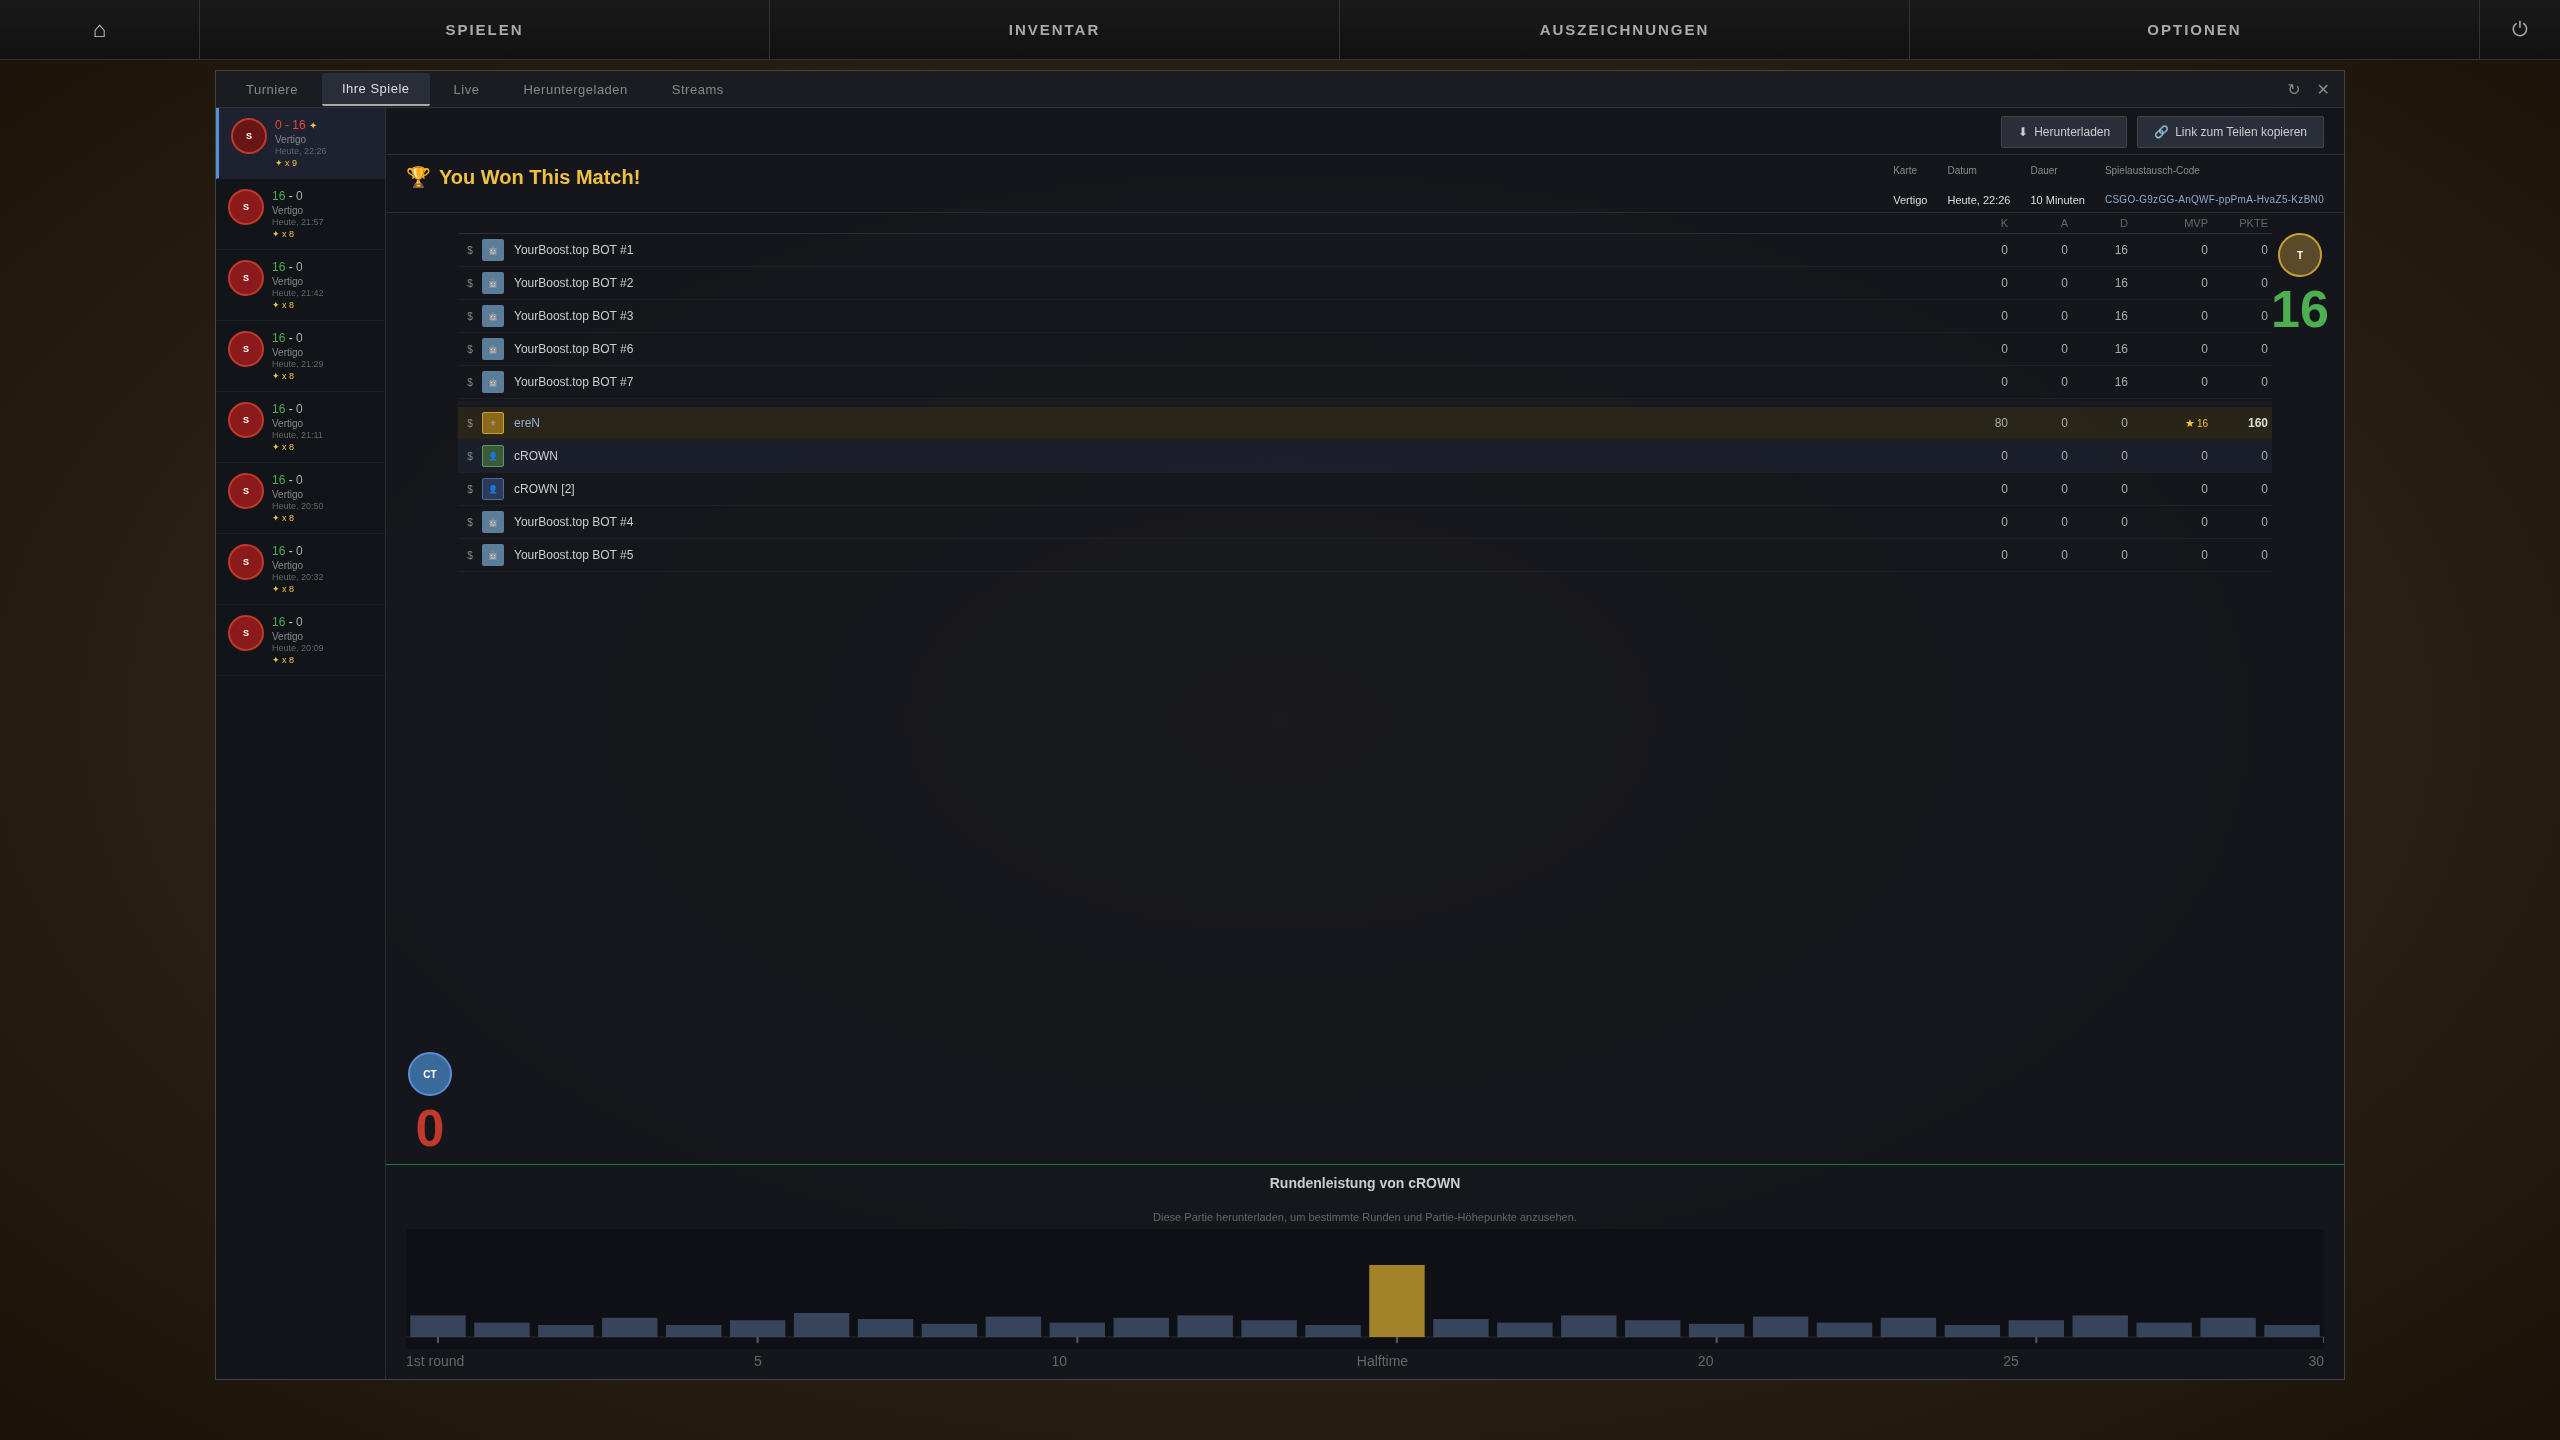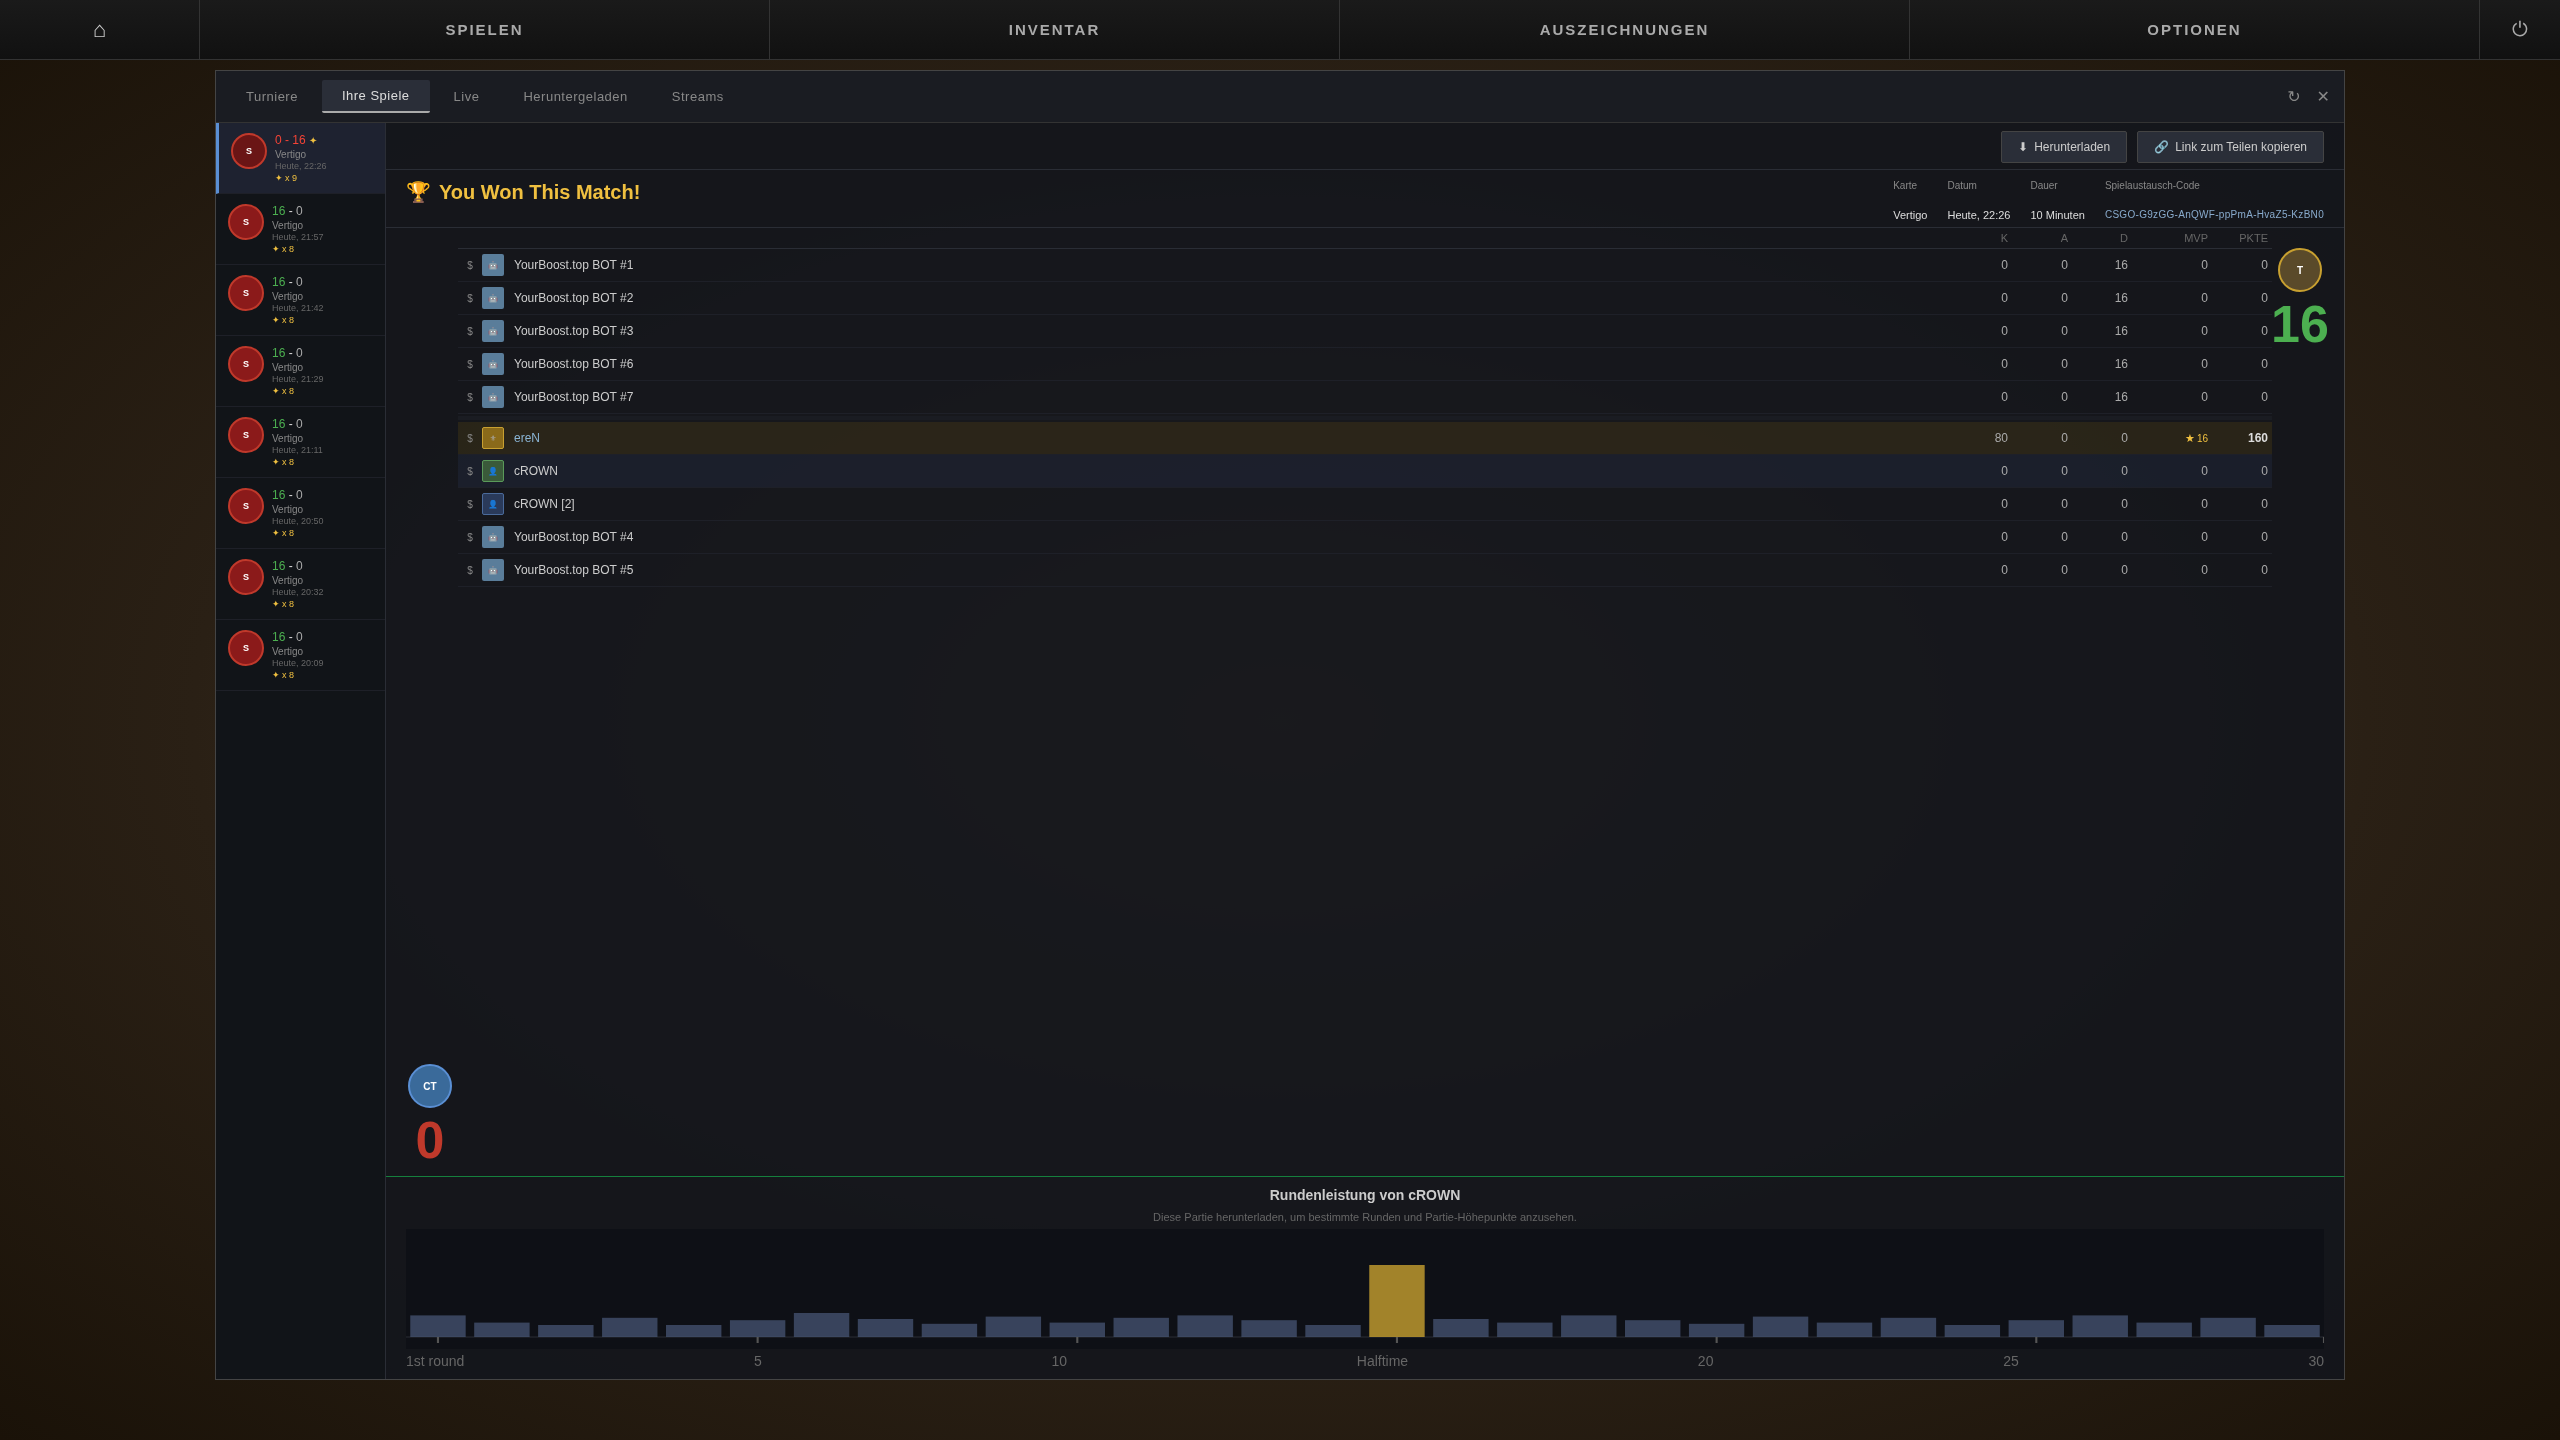--- a/index.html
+++ b/index.html
@@ -84,21 +84,21 @@
       bottom: 60px;
       background: rgba(20, 22, 28, 0.92);
       border: 1px solid #444;
       z-index: 5;
       display: flex;
       flex-direction: column;
     }
 
     
     .tabs-bar {
-      height: 52px;
+      height: 37px;
       background: #1a1c22;
       display: flex;
       align-items: center;
       border-bottom: 1px solid #333;
       padding: 0 10px;
       gap: 4px;
     }
 
     .tab {
       padding: 8px 20px;
@@ -352,21 +352,21 @@
       font-size: 14px;
       color: #ccc;
       text-align: center;
       font-weight: bold;
     }
 
     .perf-subtitle {
       font-size: 11px;
       color: #666;
       text-align: center;
-      margin-top: 8px;
+      margin-top: 20px;
     }
 
     .cs-profile-link {
       position: absolute;
       right: 20px;
       bottom: 100px;
       color: #5a8fd4;
       font-size: 12px;
       cursor: pointer;
       display: flex;

